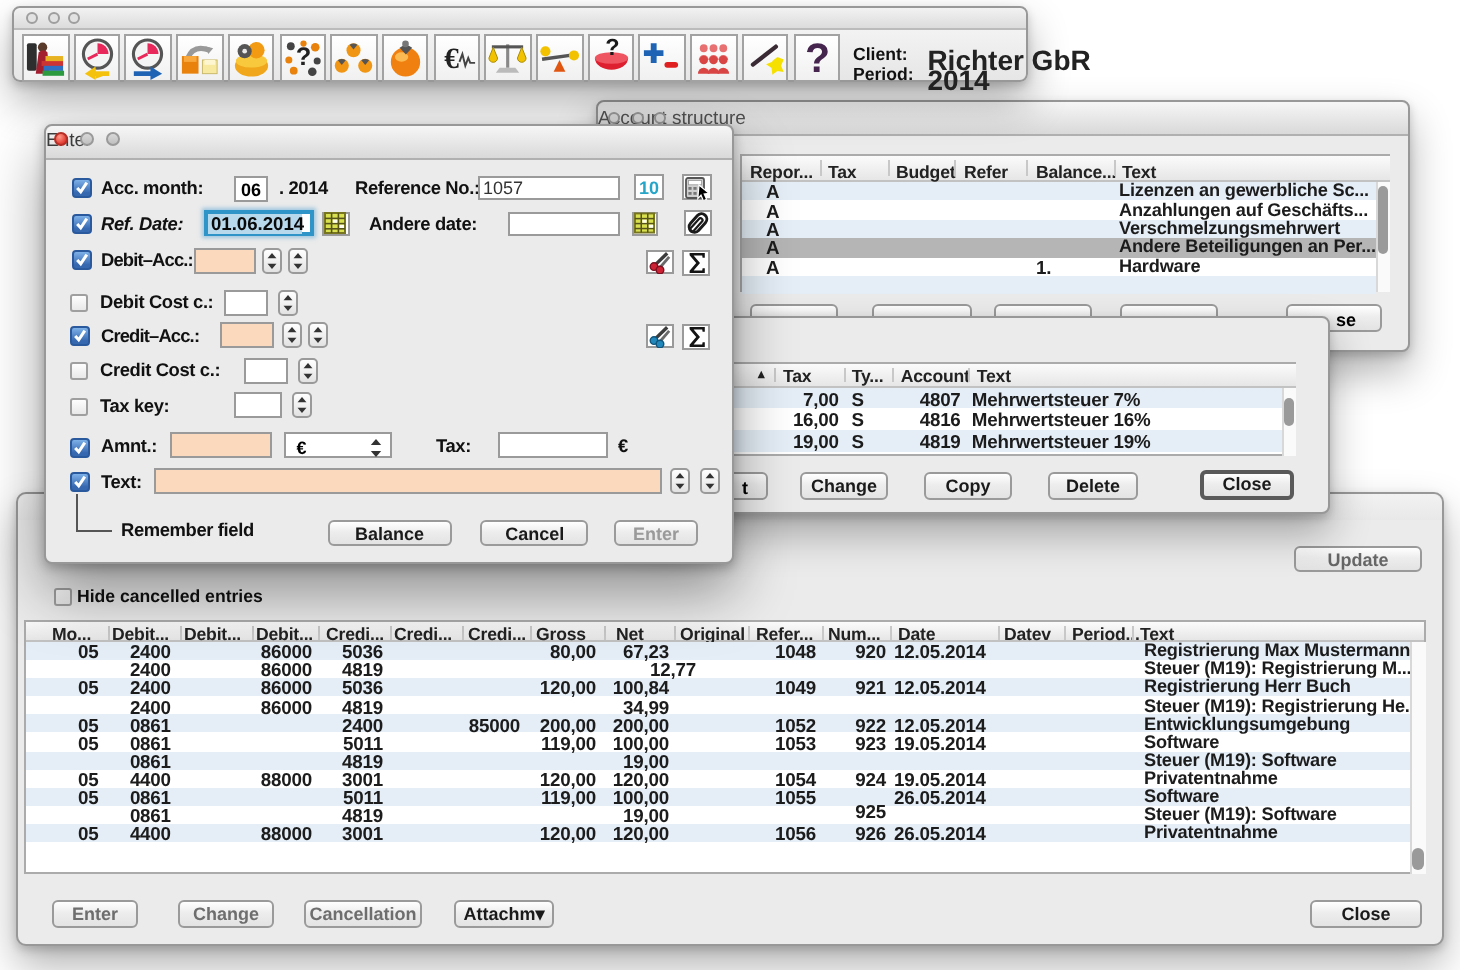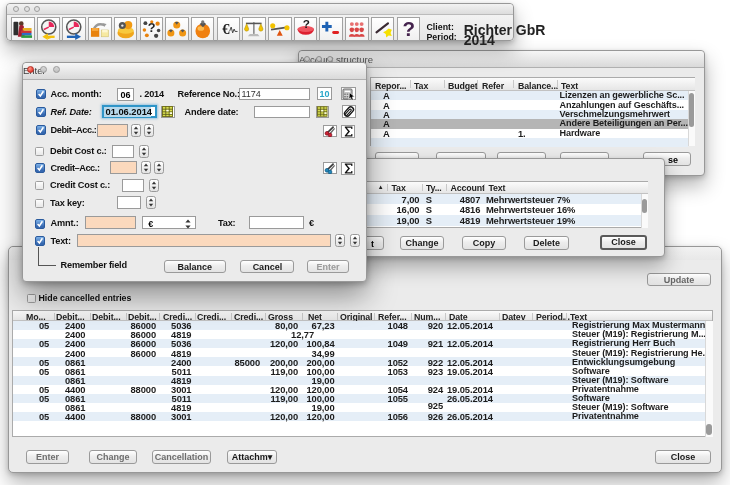--- a/index.html
+++ b/index.html
@@ -90,21 +90,21 @@
       <span class="t dt" style="right:520.5px;top:10.2px">5036</span>
       <span class="t dt" style="right:414.0px;top:10.2px">80,00</span>
       <span class="t dt" style="right:377.5px;top:10.2px">67,23</span>
       <span class="t dt" style="right:304.0px;top:10.2px">1048</span>
       <span class="t dt" style="right:269.0px;top:10.2px">920</span>
       <span class="t dt" style="left:434px;top:10.2px">12.05.2014</span>
       <span class="t dt" style="left:559px;top:10.2px;font-size:9.1px">Registrierung Max Mustermann</span>
       <span class="t dt" style="right:626.6px;top:19.3px">2400</span>
       <span class="t dt" style="right:556.0px;top:19.3px">86000</span>
       <span class="t dt" style="right:520.5px;top:19.3px">4819</span>
-      <span class="t dt" style="right:398px;top:19.3px">12,77</span>
+      <span class="t dt" style="right:364px;top:19.3px">12,77</span>
       <span class="t dt" style="left:559px;top:19.3px;font-size:9.1px">Steuer (M19): Registrierung M...</span>
       <span class="t dt" style="right:662.8px;top:28.4px">05</span>
       <span class="t dt" style="right:626.6px;top:28.4px">2400</span>
       <span class="t dt" style="right:556.0px;top:28.4px">86000</span>
       <span class="t dt" style="right:520.5px;top:28.4px">5036</span>
       <span class="t dt" style="right:414.0px;top:28.4px">120,00</span>
       <span class="t dt" style="right:377.5px;top:28.4px">100,84</span>
       <span class="t dt" style="right:304.0px;top:28.4px">1049</span>
       <span class="t dt" style="right:269.0px;top:28.4px">921</span>
       <span class="t dt" style="left:434px;top:28.4px">12.05.2014</span>
@@ -430,21 +430,21 @@
     <div class="tlg2" style="left:29.8px;top:2.5px"></div>
     <div class="cbc" style="left:12.5px;top:26px">
       <svg width="10" height="10" viewBox="0 0 10 10">
         <path d="M2 5 L4.2 7.4 L8 1.6" stroke="#fff" stroke-width="1.9" fill="none"></path>
       </svg>
     </div>
     <span class="t lbl" style="left:27.5px;top:25.5px;">Acc. month:</span>
     <div class="fld" style="left:94px;top:25px;width:17px;height:13px;text-align:center;font-weight:bold;line-height:12px">06</div>
     <span class="t lbl" style="left:116.5px;top:25.5px;">. 2014</span>
     <span class="t lbl" style="left:154.5px;top:25.5px;">Reference No.:</span>
-    <div class="fld" style="left:215.5px;top:25px;width:71px;height:12px;padding-left:2px;color:#333;line-height:11px">1174</div>
+    <div class="fld" style="left:215.5px;top:25px;width:71px;height:12px;padding-left:2px;color:#333;line-height:11px">1057</div>
     <div class="icbtn" style="left:294px;top:24px;width:15px;height:13px">
       <svg width="13" height="11" viewBox="0 0 13 11">
         <text x="6.5" y="9" font-size="9" fill="#25a5c8" text-anchor="middle" font-weight="bold" font-family="Liberation Sans">10</text>
       </svg>
     </div>
     <div class="icbtn" style="left:318px;top:24px;width:15px;height:13px">
       <svg width="13" height="12" viewBox="0 0 13 12">
         <rect x="1" y="1" width="9" height="10" rx="1" fill="#d0d0d0" stroke="#555" stroke-width="0.9"></rect>
         <rect x="2.2" y="2.2" width="6.6" height="2.2" fill="#fff" stroke="#999" stroke-width="0.4"></rect>
         <g fill="#777">

